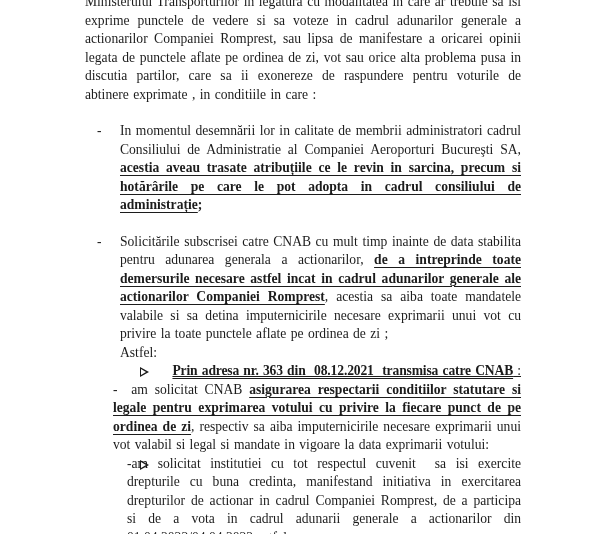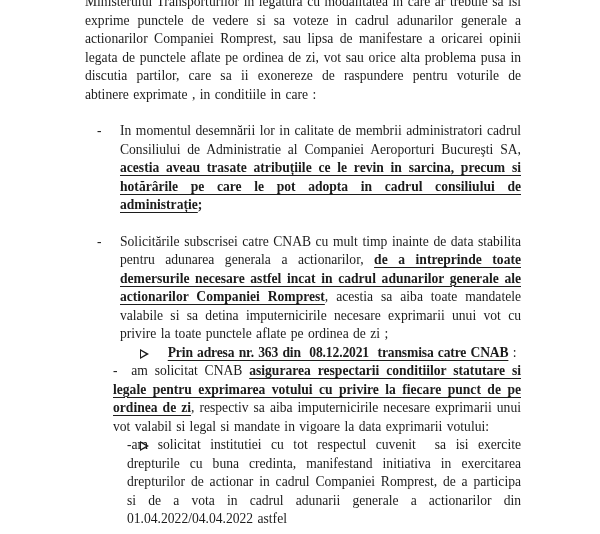--- a/index.html
+++ b/index.html
@@ -33,23 +33,24 @@
     left: 12px;
     top: 0;
   }
   .block.plain {
     margin-left: 35px;
     text-align: left;
   }
   .block.arrow {
     position: relative;
     padding-left: 78px;
-    text-align: center;
+    text-align: right;
     white-space: nowrap;
     letter-spacing: -0.15px;
+    text-decoration: underline;
   }
   .arrow-marker {
     position: absolute;
     left: 55px;
     top: 5px;
     width: 0;
     height: 0;
     border-top: 5px solid transparent;
     border-bottom: 5px solid transparent;
     border-left: 9px solid #1c1c1c;
@@ -73,17 +74,18 @@
     text-underline-offset: 2.5px;
   }
 </style>
 </head>
 <body>
 
 <div class="page">
     <div class="block paragraph"><span class="">Ministerului Transporturilor in legatura cu modalitatea in care ar trebuie sa isi exprime punctele de vedere si sa voteze in cadrul adunarilor generale a actionarilor Companiei Romprest, sau lipsa de manifestare a oricarei opinii legata de punctele aflate pe ordinea de zi, vot sau orice alta problema pusa in discutia partilor, care sa ii exonereze de raspundere pentru voturile de abtinere exprimate , in conditiile in care :</span></div>
     <div class="block dash"><span class="dash-marker">-</span><span class="">In momentul desemnării lor in calitate de membrii administratori cadrul Consiliului de Administratie al Companiei Aeroporturi Bucureşti SA, </span><span class="b u">acestia aveau trasate atribuțiile ce le revin in sarcina, precum si hotărârile pe care le pot adopta in cadrul consiliului de administrație</span><span class="b ">;</span></div>
     <div class="block dash"><span class="dash-marker">-</span><span class="">Solicitările subscrisei catre CNAB cu mult timp inainte de data stabilita pentru adunarea generala a actionarilor, </span><span class="b u">de a intreprinde toate demersurile necesare astfel incat in cadrul adunarilor generale ale actionarilor Companiei Romprest</span><span class="">, acestia sa aiba toate mandatele valabile si sa detina imputernicirile necesare exprimarii unui vot cu privire la toate punctele aflate pe ordinea de zi ;</span></div>
+    <div class="block plain"><span class="">Astfel:</span></div>
     <div class="block arrow"><span class="arrow-marker"></span><span class="b u">Prin adresa nr. 363 din &nbsp;08.12.2021 &nbsp;transmisa catre CNAB</span><span class=""> :</span></div>
     <div class="block sub" style="margin-left: 28px;"><span class="">- &nbsp;am solicitat CNAB </span><span class="b u">asigurarea respectarii conditiilor statutare si legale pentru exprimarea votului cu privire la fiecare punct de pe ordinea de zi</span><span class="">, respectiv sa aiba imputernicirile necesare exprimarii unui vot valabil si legal si mandate in vigoare la data exprimarii votului:</span></div>
     <div class="block arrow"><span class="arrow-marker"></span></div>
     <div class="block sub" style="margin-left: 42px;"><span class="">-am solicitat institutiei cu tot respectul cuvenit &nbsp;sa isi exercite drepturile cu buna credinta, manifestand initiativa in exercitarea drepturilor de actionar in cadrul Companiei Romprest, de a participa si de a vota in cadrul adunarii generale a actionarilor din 01.04.2022/04.04.2022 astfel </span></div>
   </div>
 
 </body></html>

